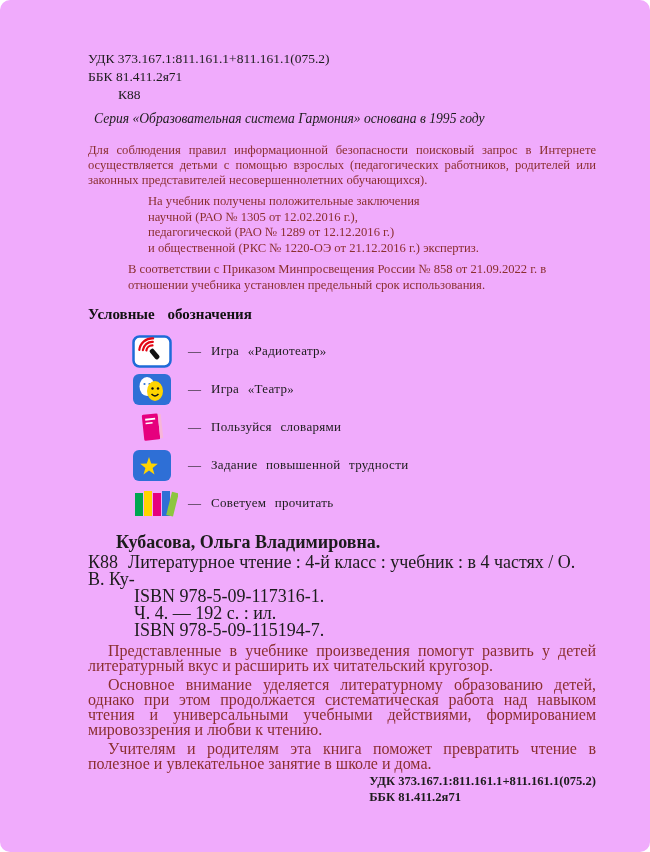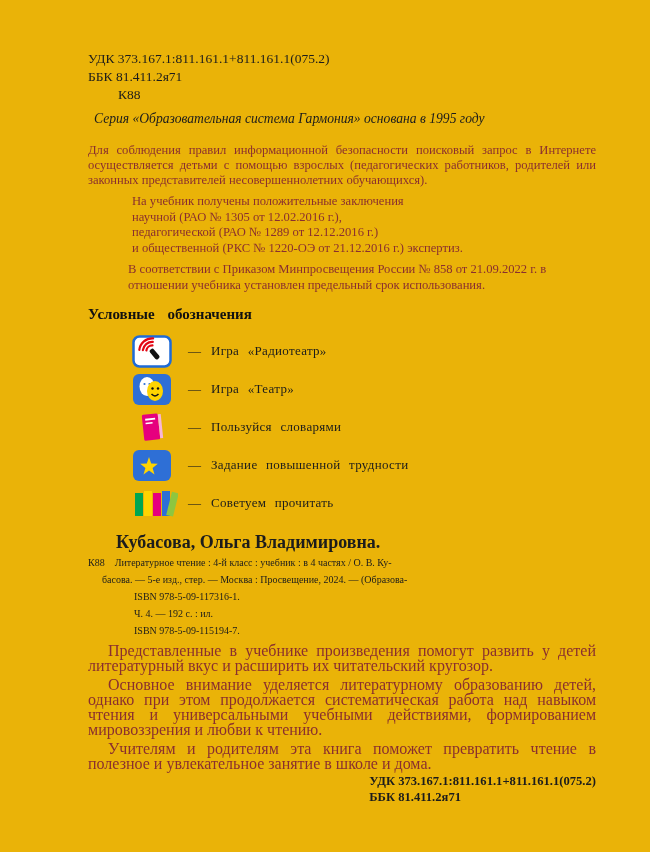--- a/index.html
+++ b/index.html
@@ -1,37 +1,37 @@
 <!DOCTYPE html>
 <html><head>
 <meta charset="utf-8">
 <style>
   html,body{margin:0;padding:0;background:#ffffff;}
   .page{
-    width:650px;height:852px;background:#eab308;position:relative;
+    width:650px;height:852px;background:#f0abfc;position:relative;
     font-family:"Liberation Serif","DejaVu Serif",serif;color:#1c1c1c;
-    overflow:hidden;box-sizing:border-box;
+    overflow:hidden;box-sizing:border-box;border-radius:10px;
   }
   .content{padding:50px 54px 0 88px;}
   .class-block{font-size:13.5px;line-height:18px;}
   .k88-top{margin-left:30px;}
   .series{margin-top:7px;font-style:italic;font-size:13.6px;padding-left:6px;}
   .red{color:#8a2f2f;}
   .safety{margin:16px 0 0 0;font-size:12.6px;line-height:15px;text-align:justify;}
-  .expertise{margin:6px 0 0 44px;font-size:12.6px;line-height:15.5px;}
+  .expertise{margin:6px 0 0 60px;font-size:12.6px;line-height:15.5px;}
   .expertise b{font-weight:normal;}
   .decree{margin:6px 0 0 40px;font-size:12.6px;line-height:15.5px;}
   .legend-title{margin:13px 0 9px 0;text-align:left;font-weight:bold;font-size:15px;word-spacing:9px;color:#111;}
   .legend{margin-left:44px;}
   .legend-row{display:flex;align-items:center;height:38px;}
   .legend-iconbox{width:50px;display:flex;justify-content:flex-start;align-items:center;}
   .legend-dash{margin:0 10px 0 6px;font-size:13px;}
   .legend-label{font-size:13px;word-spacing:5px;letter-spacing:0.3px;}
   .author{margin:10px 0 1px 28px;font-weight:bold;font-size:18px;}
-  .bib{font-size:10px;line-height:17px;}
+  .bib{font-size:18px;line-height:17px;}
   .bib-code{margin-right:10px;}
   .bib-cont{margin-left:14px;}
   .bib-isbn{margin-left:46px;}
   .annot{margin:4px 0 0 0;font-size:16px;line-height:15px;text-align:justify;text-indent:20px;}
   .footer-codes{text-align:right;margin-top:2px;}
   .footer-codes .inner{display:inline-block;text-align:left;font-weight:bold;font-size:12.6px;line-height:16px;}
 </style>
 </head>
 <body>
 
@@ -133,21 +133,20 @@
         <span class="legend-dash">—</span>
         <span class="legend-label">Советуем прочитать</span>
       </div>
 
     </div>
 
     <div class="author">Кубасова, Ольга Владимировна.</div>
 
     <div class="bib">
       <div><span class="bib-code">К88</span><span>Литературное чтение : 4-й класс : учебник : в 4 частях / О. В. Ку-</span></div>
-      <div class="bib-cont">басова. — 5-е изд., стер. — Москва : Просвещение, 2024. — (Образова-</div>
       <div class="bib-isbn">ISBN 978-5-09-117316-1.</div>
       <div class="bib-isbn">Ч. 4. — 192 с. : ил.</div>
       <div class="bib-isbn">ISBN 978-5-09-115194-7.</div>
     </div>
 
     <div>
       <p class="annot red">Представленные в учебнике произведения помогут развить у детей литературный вкус и расширить их читательский кругозор.</p>
       <p class="annot red">Основное внимание уделяется литературному образованию детей, однако при этом продолжается систематическая работа над навыком чтения и универсальными учебными действиями, формированием мировоззрения и любви к чтению.</p>
       <p class="annot red">Учителям и родителям эта книга поможет превратить чтение в полезное и увлекательное занятие в школе и дома.</p>
     </div>

